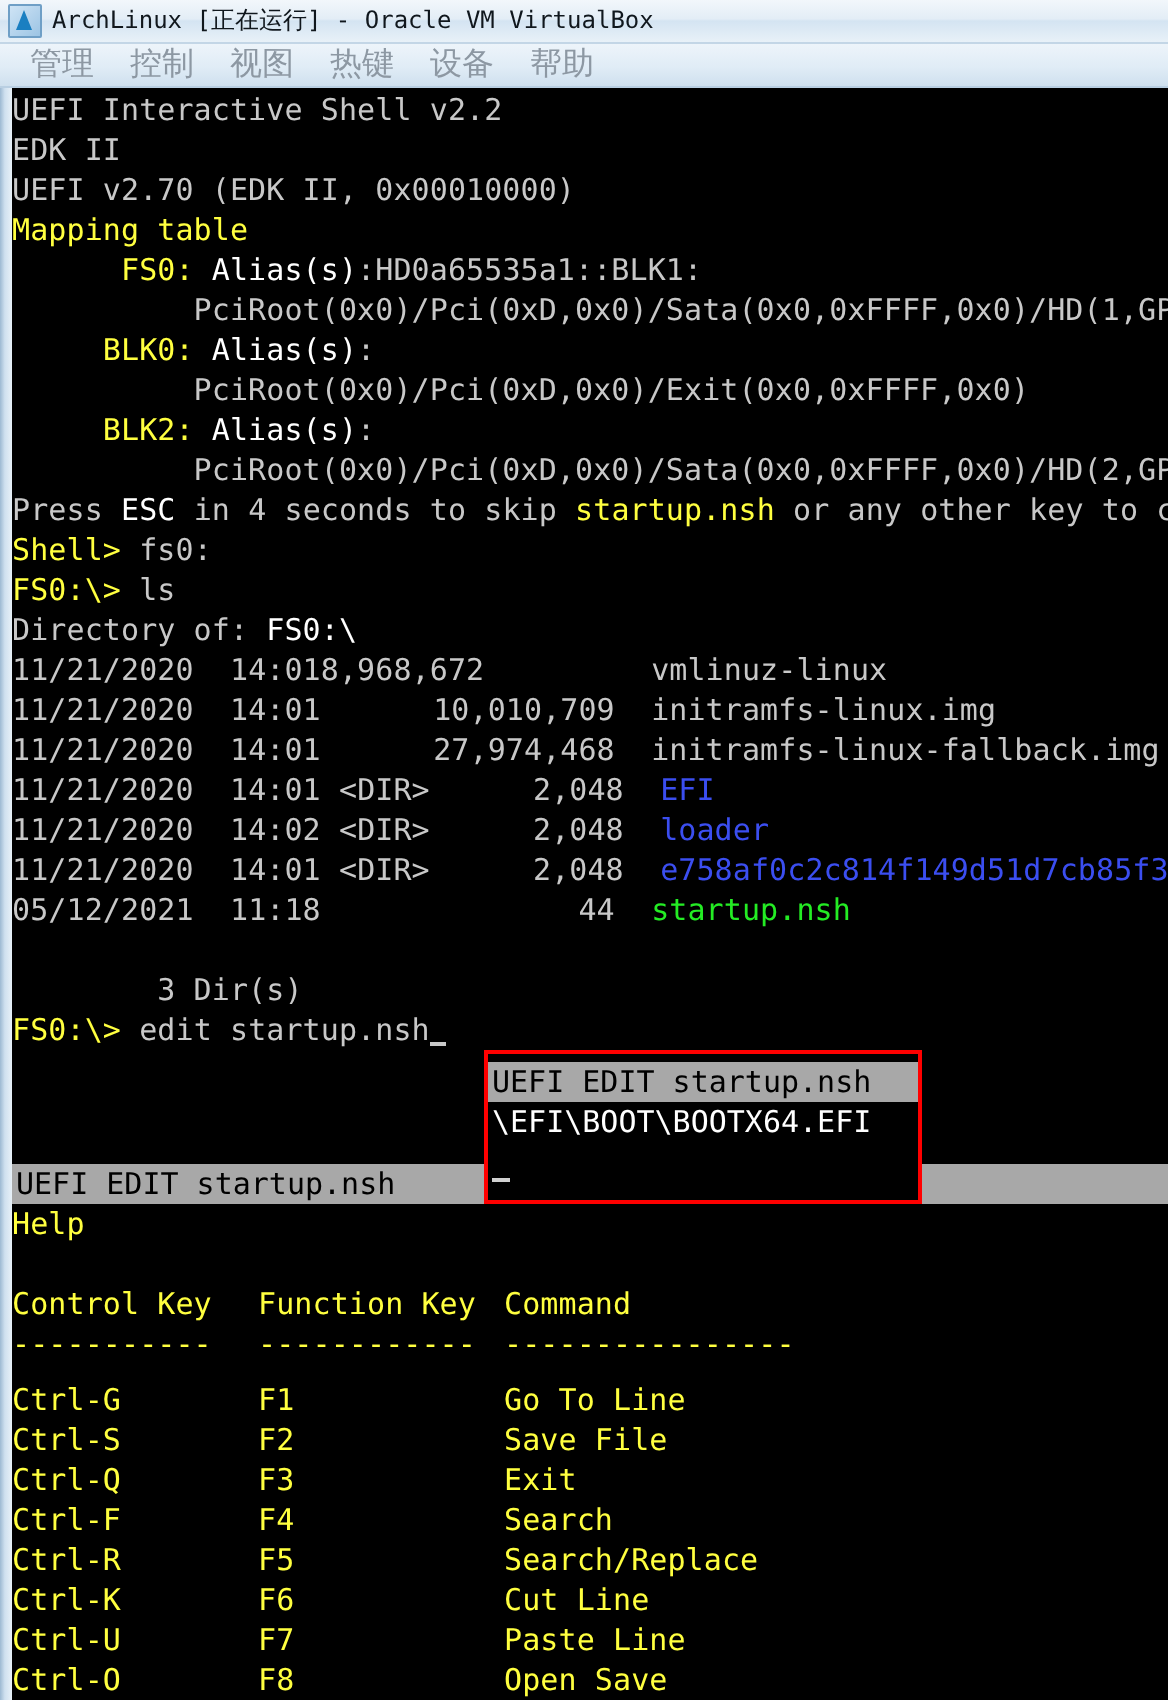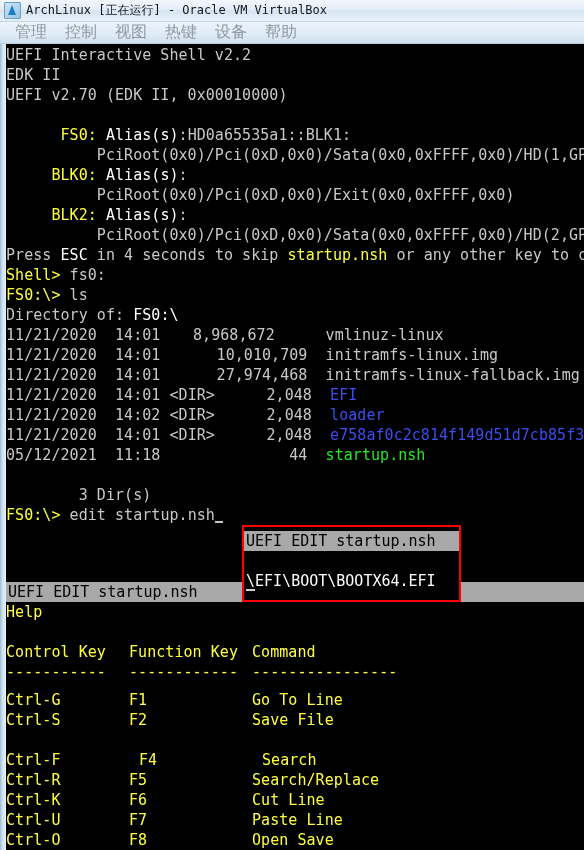--- a/index.html
+++ b/index.html
@@ -71,21 +71,20 @@
   .edit-title{
     position:absolute;left:0;top:4px;width:215px;height:20px;background:#a8a8a8;
   }
   .edit-title span{
     position:absolute;left:2px;top:0;font-size:15px;line-height:20px;color:#000;white-space:pre;
     font-family:"DejaVu Sans Mono","Liberation Mono",monospace;
   }
   .edit-body{
     position:absolute;left:2px;top:24px;font-size:15px;line-height:20px;color:#fff;white-space:pre;
     font-family:"DejaVu Sans Mono","Liberation Mono",monospace;
-    margin-top:20px;
   }
   .edit-cursor{
     position:absolute;left:2px;top:62px;width:9px;height:2px;background:#d0d0d0;
   }
 
   .statusbar{
     position:absolute;left:0;top:538px;width:612px;height:20px;background:#a8a8a8;
   }
   .statusbar span{
     position:absolute;left:2px;top:0;font-size:15px;line-height:20px;color:#000;white-space:pre;
@@ -113,38 +112,39 @@
     <div class="menu-item">帮助</div>
   </div>
 
   <div class="guest">
     <div class="leftbar"></div>
     <div class="screen">
 
       <div class="ln g" style="top:1px">UEFI Interactive Shell v2.2</div>
       <div class="ln g" style="top:21px">EDK II</div>
       <div class="ln g" style="top:41px">UEFI v2.70 (EDK II, 0x00010000)</div>
+      <div class="ln y" style="top:61px">Mapping table</div>
 
       <div class="ln" style="top:81px"><span class="y">      FS0:</span><span class="w"> Alias(s)</span><span class="g">:HD0a65535a1::BLK1:</span></div>
       <div class="ln g" style="top:101px">          PciRoot(0x0)/Pci(0xD,0x0)/Sata(0x0,0xFFFF,0x0)/HD(1,GPT,254C048</div>
 
       <div class="ln" style="top:121px"><span class="y">     BLK0:</span><span class="w"> Alias(s)</span><span class="g">:</span></div>
       <div class="ln g" style="top:141px">          PciRoot(0x0)/Pci(0xD,0x0)/Exit(0x0,0xFFFF,0x0)</div>
 
       <div class="ln" style="top:161px"><span class="y">     BLK2:</span><span class="w"> Alias(s)</span><span class="g">:</span></div>
       <div class="ln g" style="top:181px">          PciRoot(0x0)/Pci(0xD,0x0)/Sata(0x0,0xFFFF,0x0)/HD(2,GPT,B77007</div>
 
       <div class="ln" style="top:201px"><span class="g">Press </span><span class="w">ESC</span><span class="g"> in 4 seconds to skip </span><span class="y">startup.nsh</span><span class="g"> or any other key to continue.</span></div>
 
       <div class="ln" style="top:221px"><span class="y">Shell&gt;</span><span class="g"> fs0:</span></div>
       <div class="ln" style="top:241px"><span class="y">FS0:\&gt;</span><span class="g"> ls</span></div>
 
       <div class="ln" style="top:261px"><span class="g">Directory of: </span><span class="w">FS0:\</span></div>
 
-      <div class="ln" style="top:281px"><span class="g">11/21/2020</span><span class="g">  </span><span class="g">14:01</span><span class="g" style="display:inline-block;width:147px;text-align:center">8,968,672</span><span class="g">  </span><span class="g">vmlinuz-linux</span></div>
+      <div class="ln" style="top:281px"><span class="g">11/21/2020</span><span class="g">  </span><span class="g">14:01</span><span class="g" style="display:inline-block;width:147px;text-align:left">8,968,672</span><span class="g">  </span><span class="g">vmlinuz-linux</span></div>
 
       <div class="ln" style="top:301px"><span class="g">11/21/2020</span><span class="g">  </span><span class="g">14:01</span><span class="g" style="display:inline-block;width:147px;text-align:right">10,010,709</span><span class="g">  </span><span class="g">initramfs-linux.img</span></div>
 
       <div class="ln" style="top:321px"><span class="g">11/21/2020</span><span class="g">  </span><span class="g">14:01</span><span class="g" style="display:inline-block;width:147px;text-align:right">27,974,468</span><span class="g">  </span><span class="g">initramfs-linux-fallback.img</span></div>
 
       <div class="ln" style="top:341px"><span class="g">11/21/2020</span><span class="g">  </span><span class="g">14:01</span><span class="g"> </span><span class="g">&lt;DIR&gt;</span><span class="g" style="display:inline-block;width:97px;text-align:right">2,048</span><span class="g">  </span><span class="blue">EFI</span></div>
 
       <div class="ln" style="top:361px"><span class="g">11/21/2020</span><span class="g">  </span><span class="g">14:02</span><span class="g"> </span><span class="g">&lt;DIR&gt;</span><span class="g" style="display:inline-block;width:97px;text-align:right">2,048</span><span class="g">  </span><span class="blue">loader</span></div>
 
       <div class="ln" style="top:381px"><span class="g">11/21/2020</span><span class="g">  </span><span class="g">14:01</span><span class="g"> </span><span class="g">&lt;DIR&gt;</span><span class="g" style="display:inline-block;width:97px;text-align:right">2,048</span><span class="g">  </span><span class="blue">e758af0c2c814f149d51d7cb85f3a8db</span></div>
@@ -158,21 +158,22 @@
       <div class="statusbar">
         <span>UEFI EDIT startup.nsh</span>
       </div>
       <div class="ln y" style="top:558px">Help</div>
 
       <div class="ln" style="top:598px"><span class="y" style="display:inline-block;width:123px">Control Key</span><span class="y" style="display:inline-block;width:123px">Function Key</span><span class="y">Command</span></div>
       <div class="ln" style="top:618px"><span class="y" style="display:inline-block;width:123px">-----------</span><span class="y" style="display:inline-block;width:123px">------------</span><span class="y">----------------</span></div>
 
       <div class="ln" style="top:646px"><span class="y" style="display:inline-block;width:123px">Ctrl-G</span><span class="y" style="display:inline-block;width:123px">F1</span><span class="y">Go To Line</span></div>
       <div class="ln" style="top:666px"><span class="y" style="display:inline-block;width:123px">Ctrl-S</span><span class="y" style="display:inline-block;width:123px">F2</span><span class="y">Save File</span></div>
-      <div class="ln" style="top:706px"><span class="y" style="display:inline-block;width:133px">Ctrl-F</span><span class="y" style="display:inline-block;width:123px">F4</span><span class="y">Search</span></div>
+      <div class="ln" style="top:686px"><span class="y" style="display:inline-block;width:123px">Ctrl-Q</span><span class="y" style="display:inline-block;width:123px">F3</span><span class="y">Exit</span></div>
+      <div class="ln" style="top:706px"><span class="y" style="display:inline-block;width:123px">Ctrl-F</span><span class="y" style="display:inline-block;width:123px">F4</span><span class="y">Search</span></div>
       <div class="ln" style="top:726px"><span class="y" style="display:inline-block;width:123px">Ctrl-R</span><span class="y" style="display:inline-block;width:123px">F5</span><span class="y">Search/Replace</span></div>
       <div class="ln" style="top:746px"><span class="y" style="display:inline-block;width:123px">Ctrl-K</span><span class="y" style="display:inline-block;width:123px">F6</span><span class="y">Cut Line</span></div>
       <div class="ln" style="top:766px"><span class="y" style="display:inline-block;width:123px">Ctrl-U</span><span class="y" style="display:inline-block;width:123px">F7</span><span class="y">Paste Line</span></div>
       <div class="ln" style="top:786px"><span class="y" style="display:inline-block;width:123px">Ctrl-O</span><span class="y" style="display:inline-block;width:123px">F8</span><span class="y">Open Save</span></div>
 
       <div class="edit-dialog">
         <div class="edit-title">
           <span>UEFI EDIT startup.nsh</span>
         </div>
         <div class="edit-body">\EFI\BOOT\BOOTX64.EFI</div>

